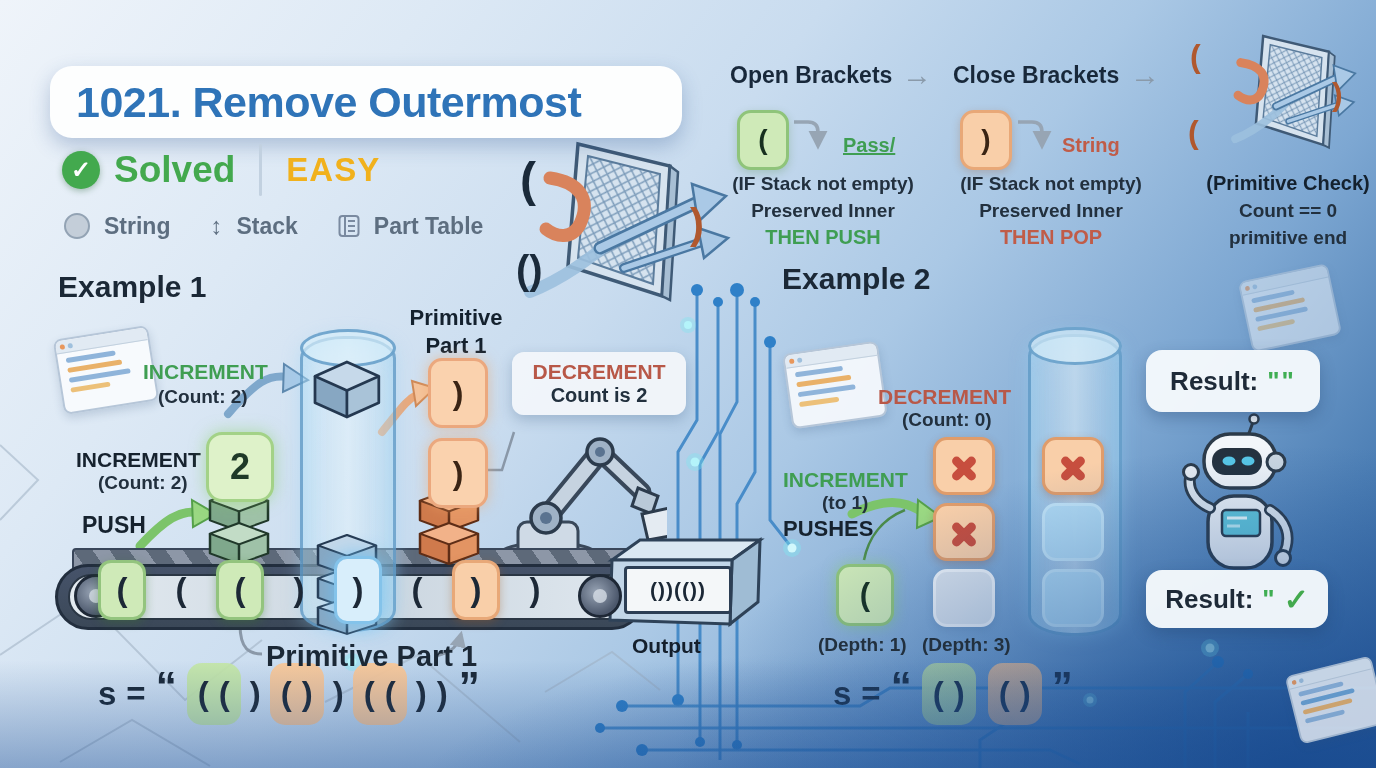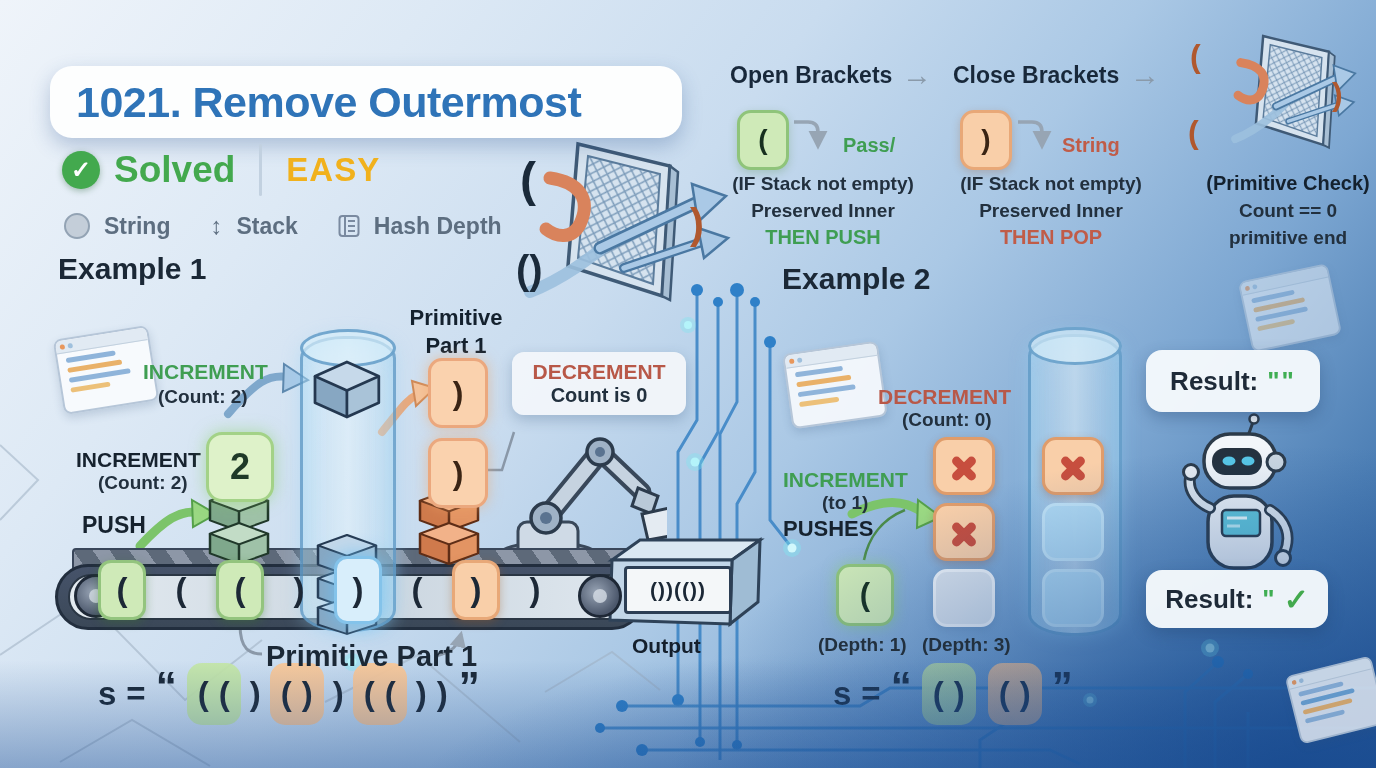--- a/index.html
+++ b/index.html
@@ -26,21 +26,21 @@
   .tag-gap{width:12px;}
   .tag-circle{width:22px;height:22px;border-radius:50%;background:#c4ced9;border:2px solid #93a3b4;}
   .updown-glyph{font-size:24px;color:#5d6e80;}
   
   .rule-title{font-size:23px;font-weight:800;color:#18283a;}
   .flow-arrow{font-size:30px;color:#8a9aaa;font-weight:600;}
   .tokbox{border-radius:14px;display:flex;align-items:center;justify-content:center;font-weight:800;color:#17301f;}
   .tokbox.green{background:#cfeab8;border:3px solid #8fc47a;box-shadow:0 3px 8px rgba(70,130,50,.25);}
   .tokbox.orange{background:#f9cfa9;border:3px solid #e8a878;box-shadow:0 3px 8px rgba(150,80,30,.25);color:#3a2414;}
   .rule-lines{font-size:19px;font-weight:600;color:#22303e;text-align:center;line-height:27px;white-space:nowrap;}
-  .pass-label{font-size:20px;font-weight:800;color:#3f9e52;}
+  .pass-label{font-size:20px;font-weight:800;color:#3f9e52;text-decoration:underline;}
   .remove-label{font-size:20px;font-weight:800;color:#c05c48;}
   .then-push{color:#3f9e52;font-weight:800;font-size:20px;}
   .then-pop{color:#c05c48;font-weight:800;font-size:20px;}
   .prim-bold{font-size:20px;font-weight:800;color:#14212e;}
   .mesh-glyph{font-weight:800;color:#1a2a3a;}
   .mesh-glyph.orange{color:#b0582e;}
   
   .ex-title{font-size:30px;font-weight:800;color:#1b2836;}
   .green-txt{color:#3f9e52;font-weight:800;}
   .red-txt{color:#b85848;font-weight:800;}
@@ -234,21 +234,21 @@
     <span class="updown-glyph">↕</span>
     <span>Stack</span>
     <span class="tag-gap"></span>
     <svg width="22" height="24" viewBox="0 0 22 24">
       <rect x="1.5" y="2" width="19" height="20" rx="3" fill="none" stroke="#7a8aa0" stroke-width="2"></rect>
       <line x1="7" y1="2" x2="7" y2="22" stroke="#7a8aa0" stroke-width="2"></line>
       <line x1="10" y1="7" x2="17" y2="7" stroke="#7a8aa0" stroke-width="2"></line>
       <line x1="10" y1="12" x2="17" y2="12" stroke="#7a8aa0" stroke-width="2"></line>
       <line x1="10" y1="17" x2="17" y2="17" stroke="#7a8aa0" stroke-width="2"></line>
     </svg>
-    <span>Hash Depth</span>
+    <span>Part Table</span>
   </div>
 
   <svg class="abs" style="left:520px;top:140px;z-index:2" width="220" height="180" viewBox="0 0 220 180">
     <defs>
       <pattern id="xh" width="11" height="11" patternUnits="userSpaceOnUse" patternTransform="rotate(18)">
         <path d="M0,0 L11,11 M11,0 L0,11" stroke="#7d9cba" stroke-width="1.5"></path>
       </pattern>
       <g id="meshpanel">
         <polygon points="58,4 150,26 142,156 48,126" fill="#d6e3ef" stroke="#3f5a76" stroke-width="3.5"></polygon>
         <polygon points="150,26 158,32 150,160 142,156" fill="#a8bfd4" stroke="#3f5a76" stroke-width="2.5"></polygon>
@@ -308,21 +308,21 @@
     <path d="M100,112 L190,70" stroke="#aac9e6" stroke-width="7" stroke-linecap="round"></path>
     <polygon points="184,52 216,64 190,90" fill="#aac9e6" stroke="#4a78a2" stroke-width="2.5"></polygon>
     <path d="M118,134 L190,110" stroke="#4a78a2" stroke-width="9" stroke-linecap="round"></path>
     <path d="M118,134 L190,110" stroke="#aac9e6" stroke-width="5" stroke-linecap="round"></path>
     <polygon points="186,96 214,106 192,126" fill="#aac9e6" stroke="#4a78a2" stroke-width="2.5"></polygon>
   </svg>
   <span class="abs mesh-glyph orange" style="left:1190px;top:38px;font-size:32px;z-index:2">(</span>
   <span class="abs mesh-glyph orange" style="left:1188px;top:114px;font-size:32px;z-index:2">(</span>
   <span class="abs mesh-glyph orange" style="left:1332px;top:76px;font-size:32px;z-index:2">)</span>
 
-  <span class="abs ex-title z6" style="left:58px;top:252px">Example 1</span>
+  <span class="abs ex-title z6" style="left:58px;top:270px">Example 1</span>
 
   <div class="code-card" style="left:58px;top:332px;transform:rotate(-9deg);z-index:2">
     <div class="hd">
         <i></i>
         <i></i>
       </div>
     <div class="ln c-blu" style="width:50px"></div>
       <div class="ln c-org"></div>
       <div class="ln c-blu" style="width:62px"></div>
       <div class="ln c-yel"></div>
@@ -373,21 +373,21 @@
   </div>
   <div class="abs popbox z6" style="left:428px;top:358px">
     <span>)</span>
   </div>
   <div class="abs popbox z6" style="left:428px;top:438px">
     <span>)</span>
   </div>
 
   <div class="abs dec-card z6" style="left:512px;top:352px;width:146px">
     <div class="red-txt" style="font-size:21px">DECREMENT</div>
-    <div class="sub-txt" style="font-size:20px">Count is 0</div>
+    <div class="sub-txt" style="font-size:20px">Count is 2</div>
   </div>
 
   <span class="abs black-lb z6" style="left:76px;top:448px;font-size:21px">INCREMENT</span>
   <span class="abs sub-txt z6" style="left:98px;top:472px;font-size:19px">(Count: 2)</span>
   <div class="abs count-badge z6">
     <span>2</span>
   </div>
   <span class="abs black-lb z6" style="left:82px;top:512px;font-size:23px">PUSH</span>
 
   <svg class="abs" style="left:482px;top:430px;z-index:2" width="185" height="155" viewBox="0 0 185 155">

